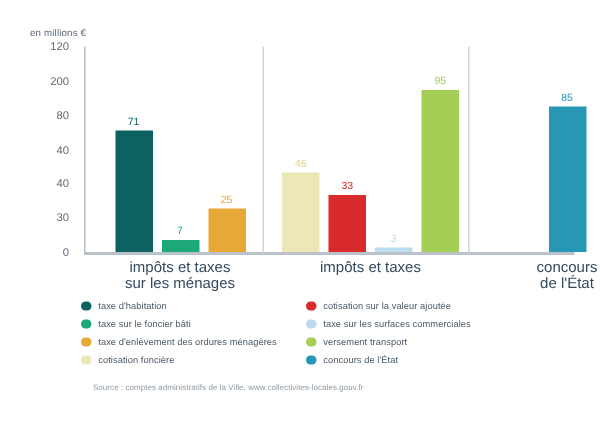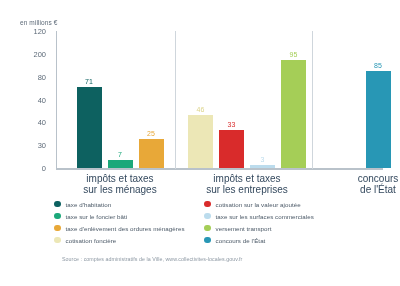--- a/index.html
+++ b/index.html
@@ -189,21 +189,20 @@
       </div>
   </div>
 
   <div id="cat-layer">
       <div class="cat-label" style="left: 60px; width: 120px;">
         <span>impôts et taxes</span>
         <span>sur les ménages</span>
       </div>
       <div class="cat-label" style="left: 187px; width: 120px;">
         <span>impôts et taxes</span>
-        <span>sur les entreprises</span>
       </div>
       <div class="cat-label" style="left: 318px; width: 120px;">
         <span>concours</span>
         <span>de l'État</span>
       </div>
     </div>
 
   <div id="legend">
     <div class="legend-col" id="legend-left">
         <div class="legend-item">

